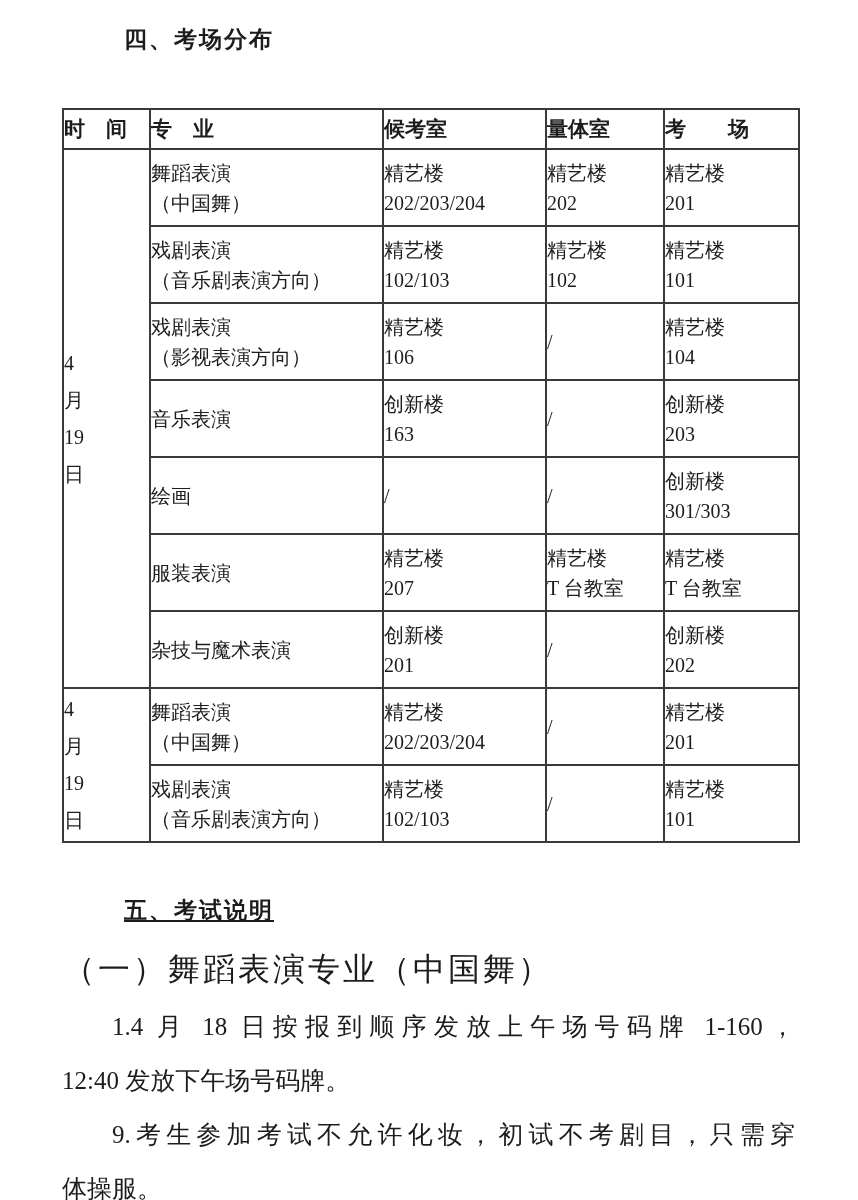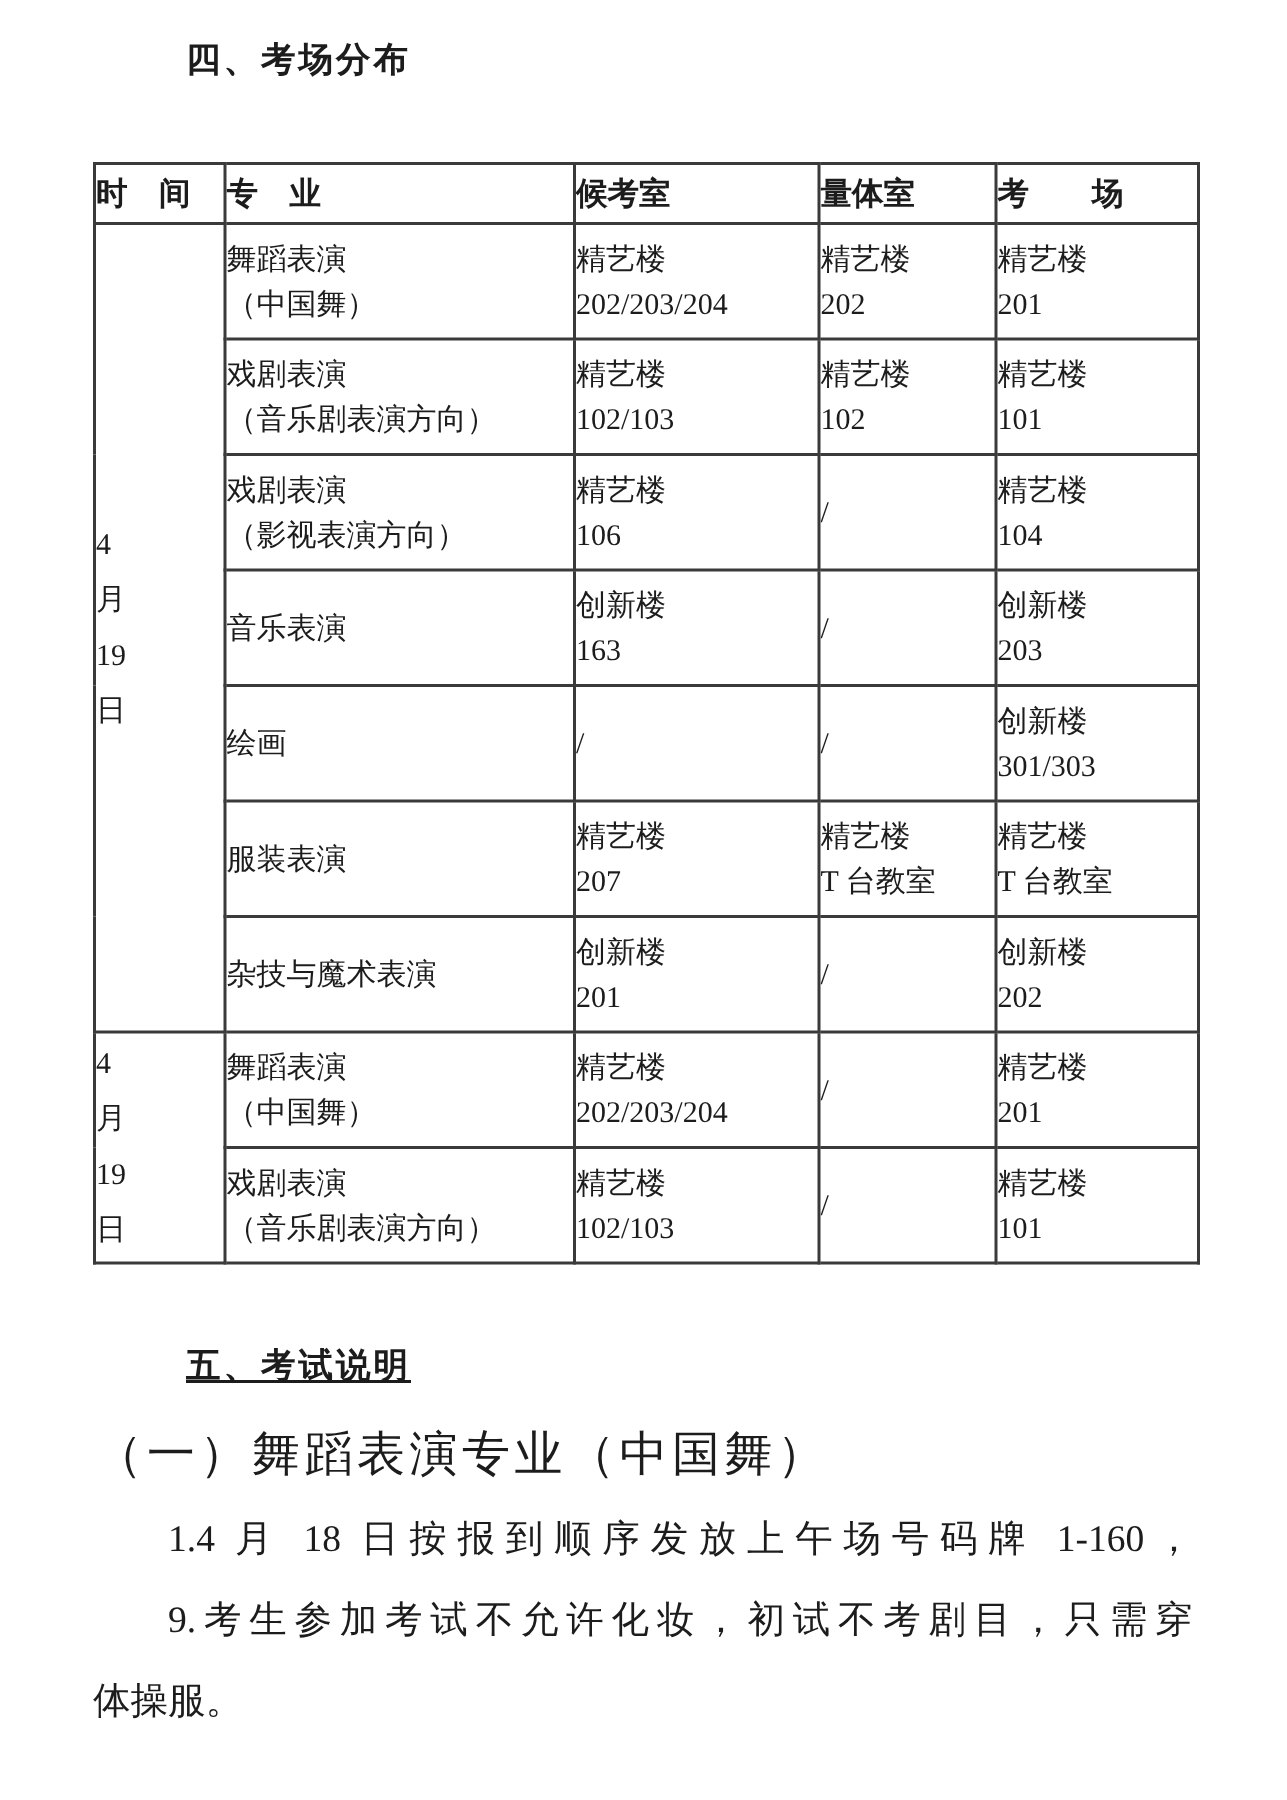--- a/index.html
+++ b/index.html
@@ -264,20 +264,21 @@
       </tbody>
   </table>
 
   <div class="sec-heading" id="sec5">五、考试说明</div>
 
   <div class="subsection">（一）舞蹈表演专业（中国舞）</div>
 
   <div class="paras">
       <div class="para">
         <div class="line first full">1.4 月 18 日按报到顺序发放上午场号码牌 1-160，</div>
+        <div class="line">12:40 发放下午场号码牌。</div>
       </div>
       <div class="para">
         <div class="line first full">9.考生参加考试不允许化妆，初试不考剧目，只需穿</div>
         <div class="line">体操服。</div>
       </div>
     </div>
 
 </div>
 
 </body></html>

